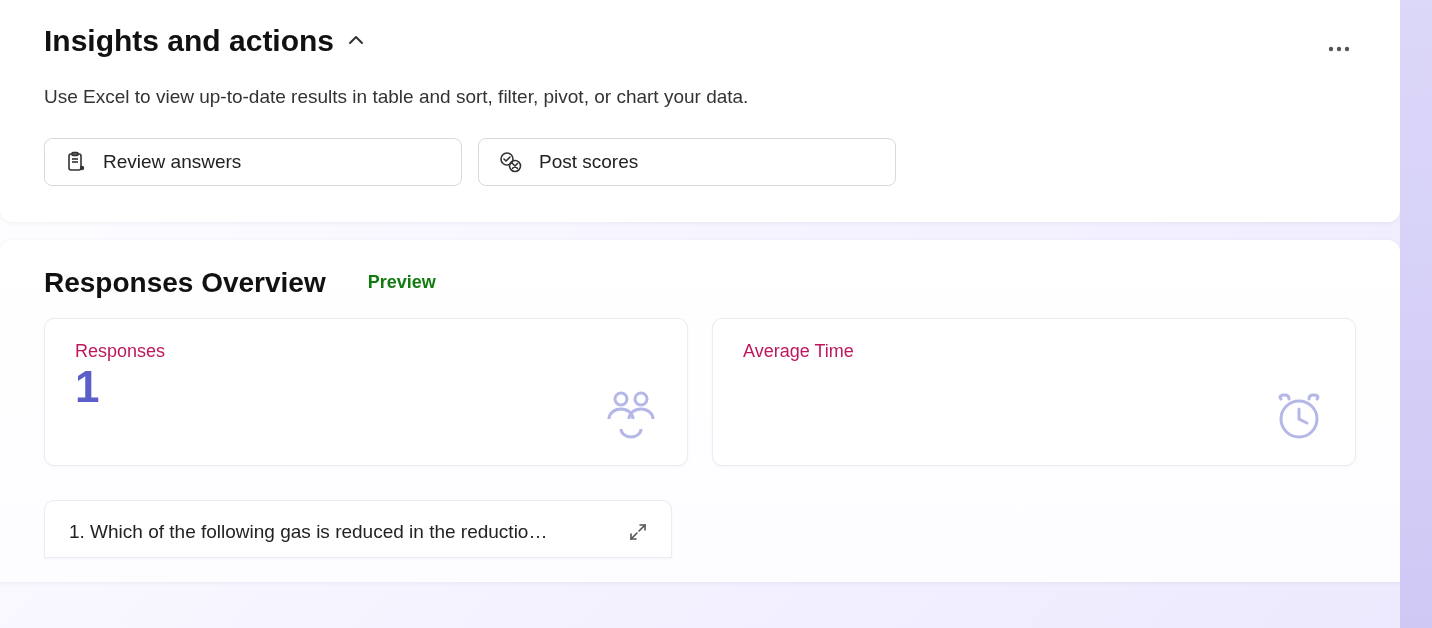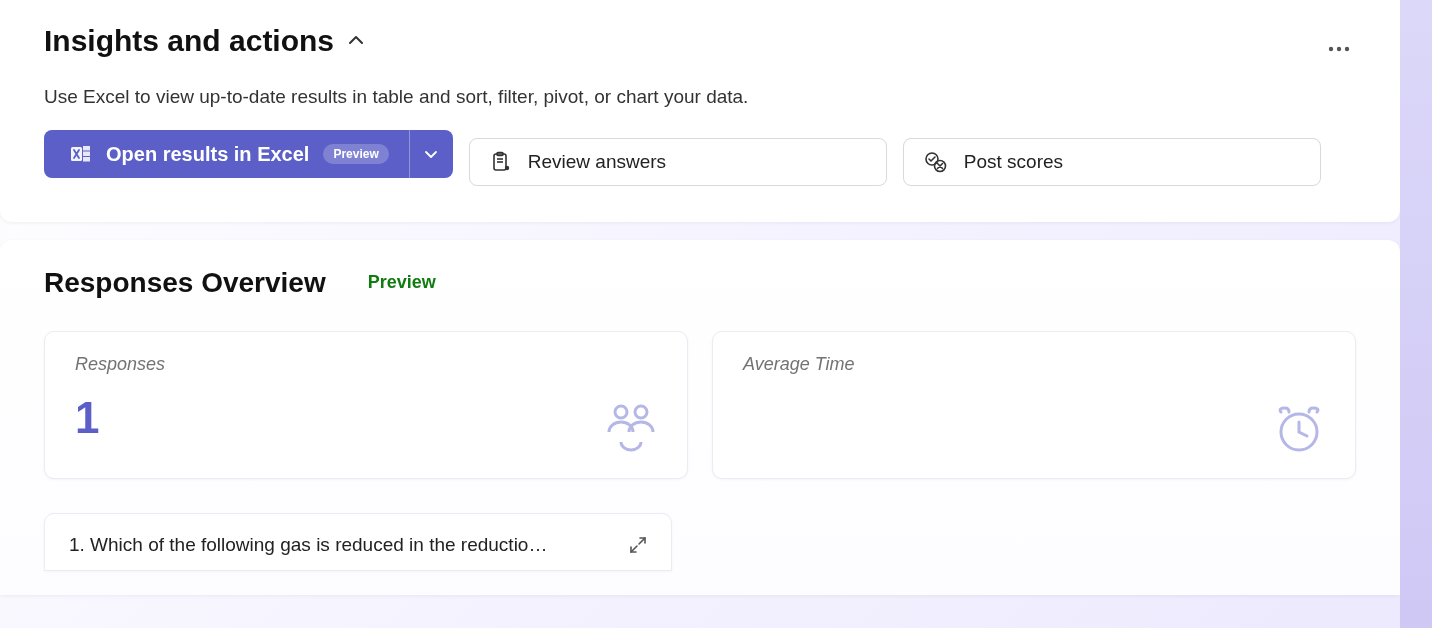--- a/index.html
+++ b/index.html
@@ -136,21 +136,21 @@
       border-bottom-left-radius: 0;
       border-bottom-right-radius: 0;
       margin-right: 32px;
       background: linear-gradient(180deg, #ffffff 0%, #fdfcff 100%);
     }
 
     .overview-header {
       display: flex;
       align-items: center;
       gap: 28px;
-      margin-bottom: 32px;
+      margin-bottom: 19px;
     }
 
     .overview-title {
       font-size: 28px;
       font-weight: 700;
       color: #111;
     }
 
     .status-badge {
       font-size: 18px;
@@ -172,23 +172,21 @@
       border: 1px solid #eceaf2;
       border-radius: 10px;
       padding: 22px 30px;
       box-shadow: 0 1px 3px rgba(0,0,0,0.04);
       position: relative;
       min-height: 148px;
     }
 
     .stat-label {
       font-size: 18px;
-      color: #737373;
-      margin-bottom: 18px;
-      font-style: italic;
+      color: #be185d;
     }
 
     .stat-value {
       font-size: 44px;
       font-weight: 700;
       color: #5b5fc7;
     }
 
     .stat-icon {
       position: absolute;
@@ -253,40 +251,20 @@
         <circle cx="3" cy="3" r="2.2" fill="#555"></circle>
         <circle cx="11" cy="3" r="2.2" fill="#555"></circle>
         <circle cx="19" cy="3" r="2.2" fill="#555"></circle>
       </svg>
     </span>
   </div>
 
   <p class="insights-desc">Use Excel to view up-to-date results in table and sort, filter, pivot, or chart your data.</p>
 
   <div class="actions-row">
-    <div class="btn-primary-wrap">
-      <button class="btn-primary">
-        <span class="icon-ph">
-          <svg width="22" height="22" viewBox="0 0 22 22" fill="none">
-            <rect x="1" y="4" width="11" height="14" rx="1.5" fill="#fff" fill-opacity="0.92"></rect>
-            <path d="M4 7 L9 15 M9 7 L4 15" stroke="#5b5fc7" stroke-width="1.8" stroke-linecap="round"></path>
-            <rect x="13" y="3" width="7" height="4.5" fill="#fff" fill-opacity="0.85"></rect>
-            <rect x="13" y="8.5" width="7" height="4.5" fill="#fff" fill-opacity="0.85"></rect>
-            <rect x="13" y="14" width="7" height="4.5" fill="#fff" fill-opacity="0.85"></rect>
-          </svg>
-        </span>
-        <span>Open results in Excel</span>
-        <span class="preview-pill">Preview</span>
-      </button>
-      <button class="btn-primary-chevron">
-        <svg width="16" height="16" viewBox="0 0 16 16" fill="none">
-          <path d="M3 6 L8 11 L13 6" stroke="#fff" stroke-width="1.8" stroke-linecap="round" stroke-linejoin="round"></path>
-        </svg>
-      </button>
-    </div>
 
     <button class="btn btn-secondary">
       <span class="icon-ph">
         <svg width="22" height="22" viewBox="0 0 22 22" fill="none" stroke="#333" stroke-width="1.6">
           <rect x="4" y="3" width="12" height="16" rx="2"></rect>
           <rect x="7" y="1.5" width="6" height="3" rx="1"></rect>
           <line x1="7" y1="8" x2="13" y2="8"></line>
           <line x1="7" y1="11" x2="13" y2="11"></line>
           <circle cx="17" cy="17" r="2.2" fill="#333" stroke="none"></circle>
         </svg>

